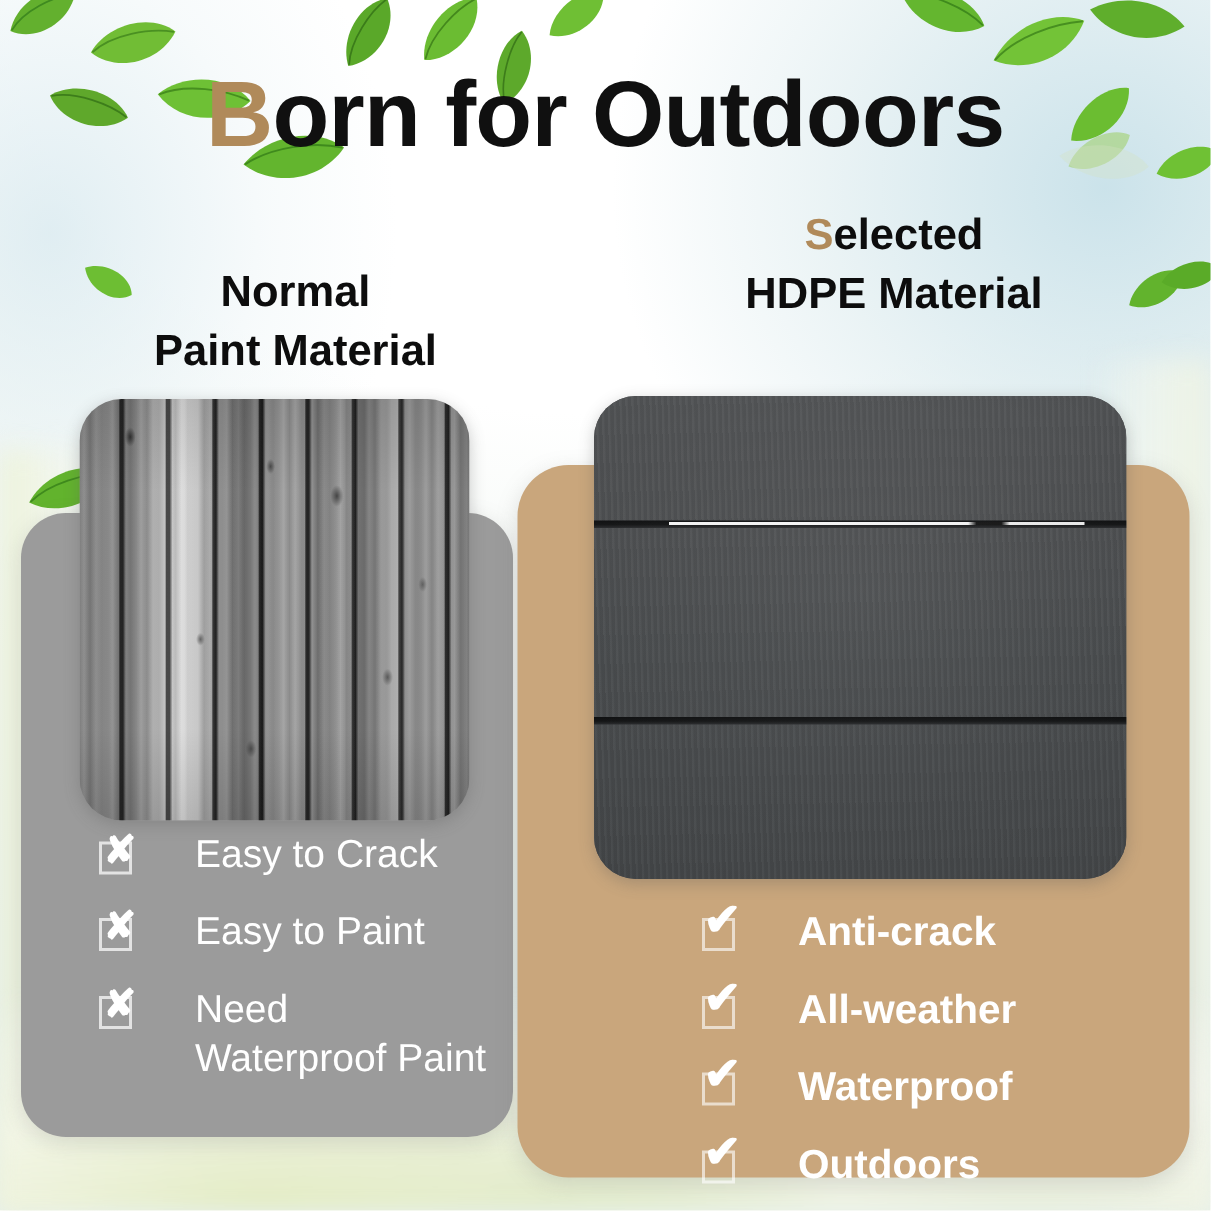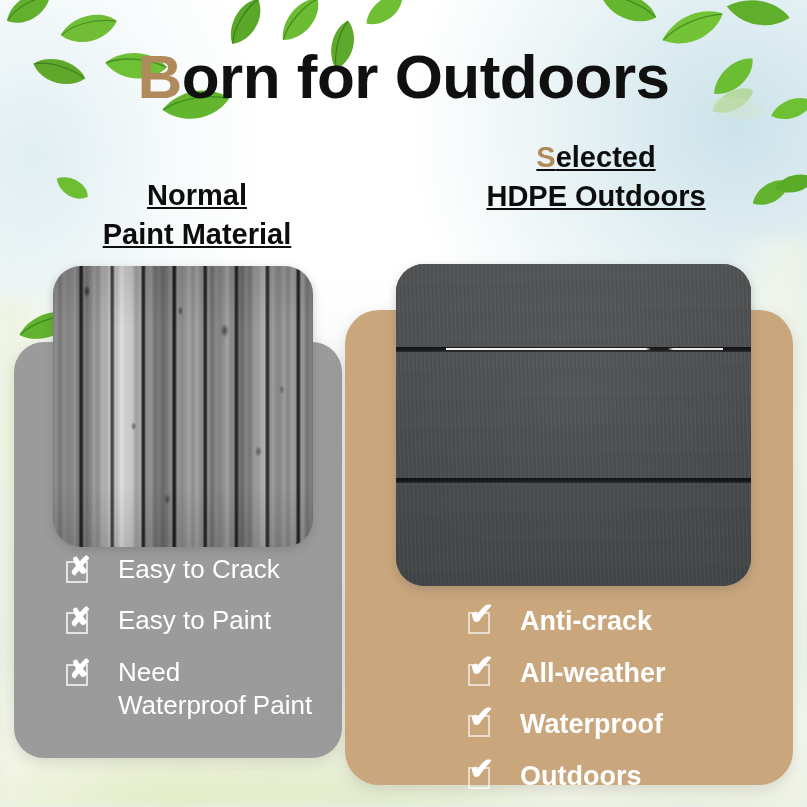--- a/index.html
+++ b/index.html
@@ -89,21 +89,20 @@
   .title .cap { color: #b08a5a; }
 
   .col-heading {
     position: absolute;
     text-align: center;
     font-size: 29px;
     font-weight: 700;
     color: #0d0d0d;
     line-height: 1.33;
     white-space: nowrap;
-    text-decoration: underline;
   }
   .col-heading .cap { color: #b08a5a; }
   #heading-left  { left: 52px;  top: 176px; width: 290px; }
   #heading-right { left: 426px; top: 138px; width: 340px; }
 
   
   .panel {
     position: absolute;
     box-shadow: 0 4px 14px rgba(120,120,120,0.22);
   }
@@ -253,21 +252,21 @@
     font-weight: 700;
     color: #ffffff;
     line-height: 1;
   }
   .mark .glyph.check {
     left: 1px; top: -8px;
     font-size: 30px;
   }
 
   .feature-text {
-    margin-left: 22px;
+    margin-left: 34px;
     font-size: 26px;
     color: #ffffff;
     line-height: 1.28;
     white-space: pre-line;
   }
   #list-right .feature-text { font-size: 27px; font-weight: bold; }
 </style>
 </head>
 <body>
 
@@ -402,21 +401,21 @@
     <span class="cap">B</span><span>orn for Outdoors</span>
   </div>
 
   <div class="col-heading" id="heading-left">
     <div>Normal</div>
     <div>Paint Material</div>
   </div>
 
   <div class="col-heading" id="heading-right">
     <div><span class="cap">S</span><span>elected</span></div>
-    <div>HDPE Outdoors</div>
+    <div>HDPE Material</div>
   </div>
 
   <div class="panel" id="panel-left"></div>
 
   <div class="panel" id="panel-right"></div>
 
   <div class="photo" id="photo-wood">
     <div class="wood-fill"></div>
     <div class="wood-knots"></div>
     <div class="wood-shade"></div>

